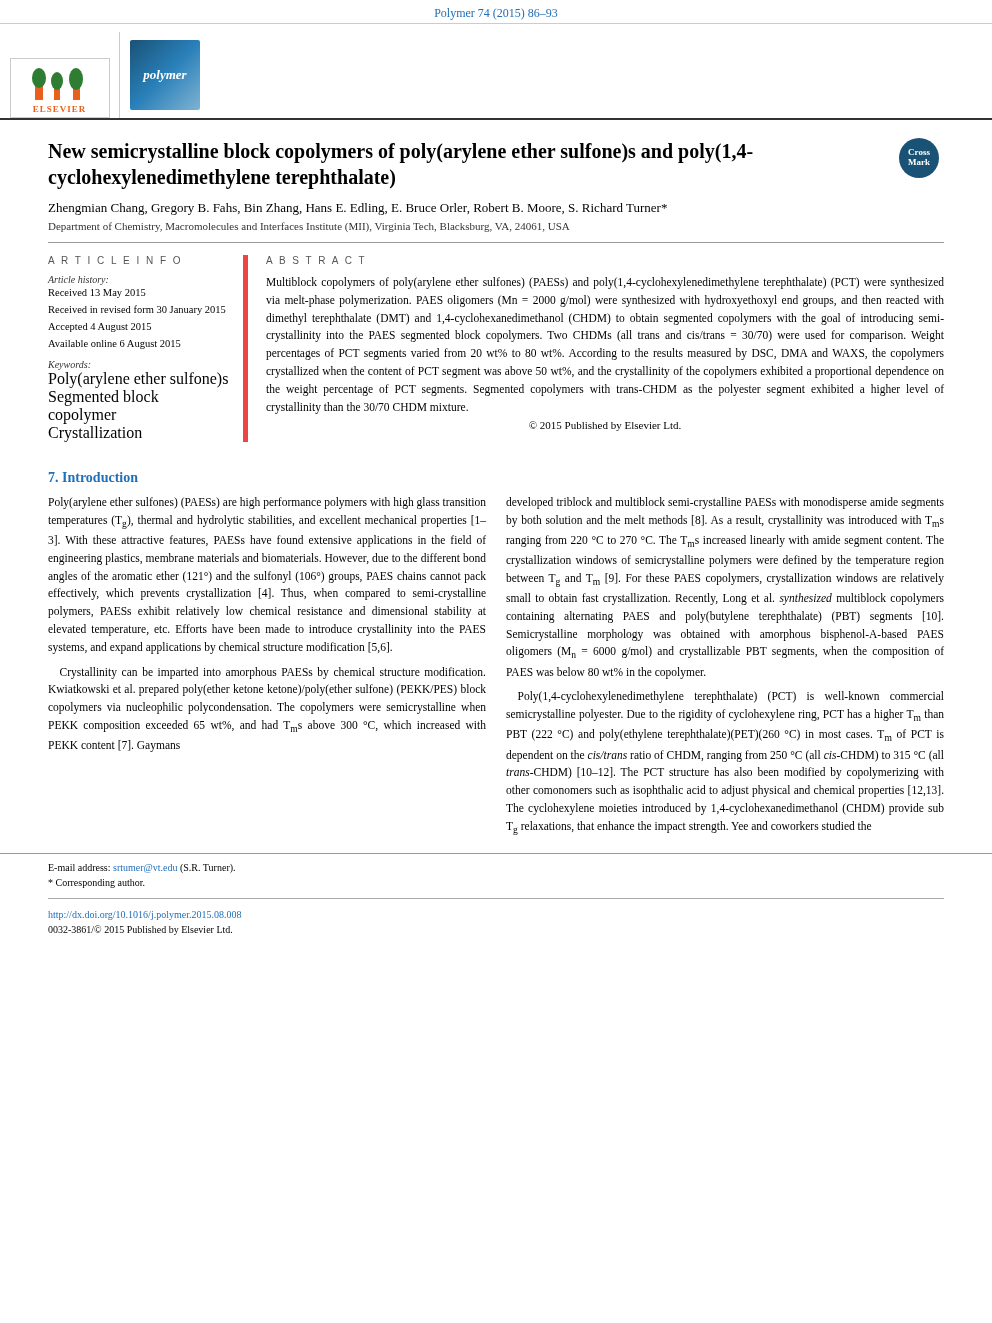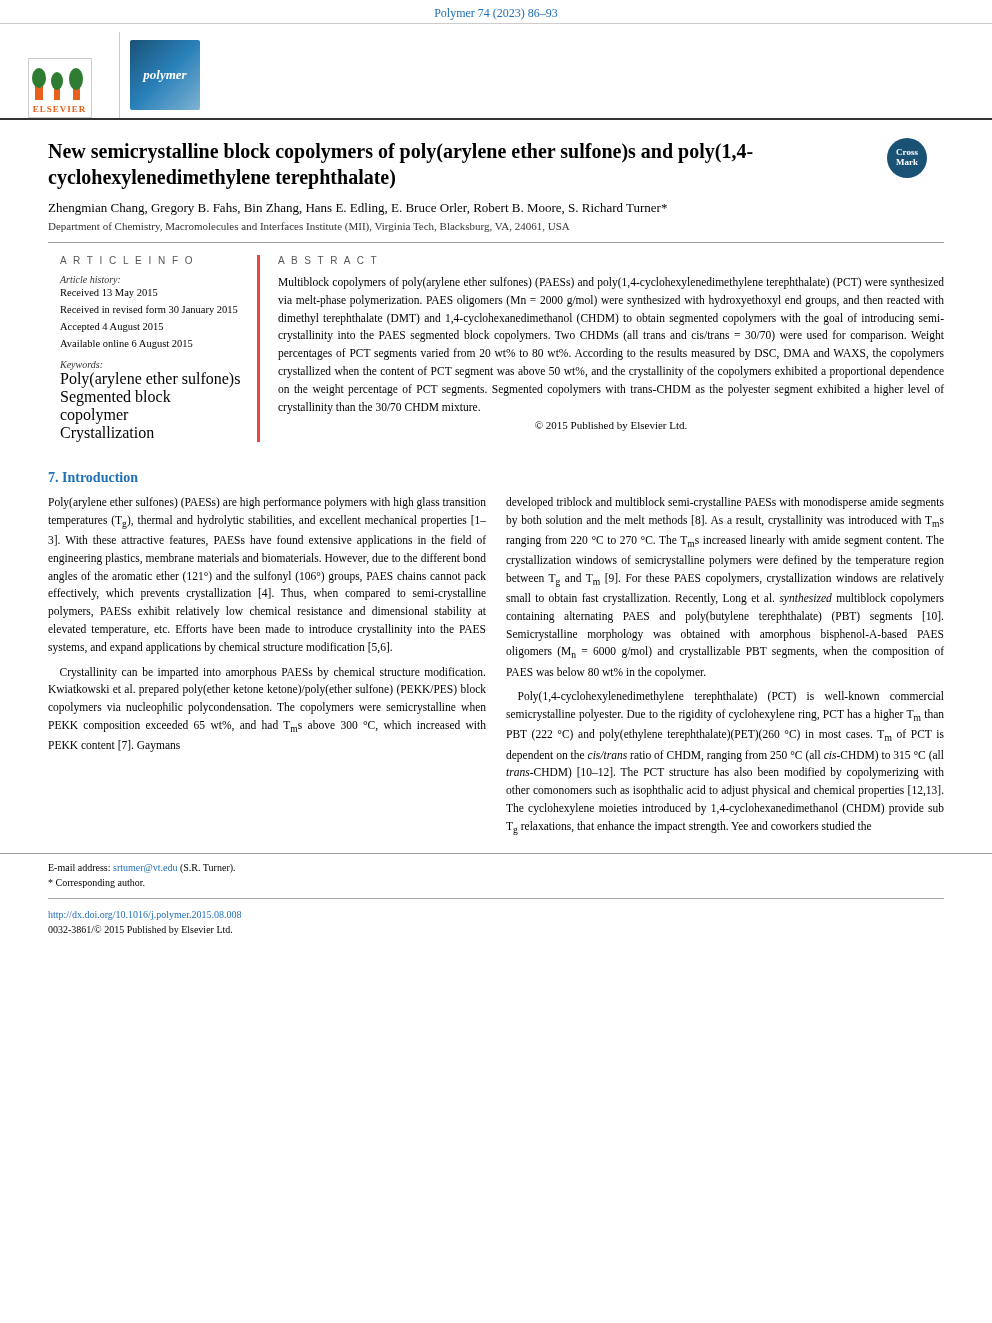--- a/index.html
+++ b/index.html
@@ -28,21 +28,21 @@
     .elsevier-logo {
       width: 120px;
       display: flex;
       flex-direction: column;
       align-items: center;
       justify-content: center;
       padding: 0 10px;
       border-right: 1px solid #ccc;
     }
     .elsevier-logo-box {
-      width: 64px;
+      width: 100px;
       height: 60px;
       background: #fff;
       display: flex;
       flex-direction: column;
       align-items: center;
       justify-content: center;
       border: 1px solid #ccc;
       margin-top: 26px;
     }
     .elsevier-tree {
@@ -108,21 +108,21 @@
       font-size: 20px;
       font-weight: bold;
       color: #000;
       line-height: 1.3;
       margin-bottom: 10px;
       padding-right: 60px;
       position: relative;
     }
     .crossmark {
       position: absolute;
-      right: 12px;
+      right: 0;
       top: 0;
       width: 45px;
       height: 45px;
     }
     .crossmark-inner {
       width: 40px;
       height: 40px;
       border-radius: 50%;
       background: #1a5276;
       display: flex;
@@ -147,23 +147,22 @@
       padding-bottom: 10px;
     }
     .two-col {
       display: flex;
       gap: 18px;
       margin-top: 6px;
     }
     .article-info-col {
       width: 200px;
       flex-shrink: 0;
-      border-right: 3px solid #ef4444;
+      border-right: 5px solid #ef4444;
       padding-right: 14px;
-      margin-left: 12px;
     }
     .abstract-col {
       flex: 1;
     }
     .section-header {
       font-size: 10px;
       letter-spacing: 2px;
       color: #555;
       text-transform: uppercase;
       margin-bottom: 8px;
@@ -249,21 +248,21 @@
       border: none;
       border-top: 1px solid #aaa;
       margin: 8px 0;
     }
     .italic { font-style: italic; }
   </style>
 </head>
 <body>
 
 <div class="top-bar">
-  <span>Polymer 74 (2023) 86–93</span>
+  <span>Polymer 74 (2015) 86–93</span>
 </div>
 
 <div class="header-section">
 
   <div class="elsevier-logo">
     <div class="elsevier-logo-box">
       <svg class="elsevier-tree" viewBox="0 0 60 40">
         <rect x="5" y="20" width="8" height="18" fill="#e8601c"></rect>
         <ellipse cx="9" cy="16" rx="7" ry="10" fill="#2e7d32"></ellipse>
         <rect x="24" y="24" width="6" height="14" fill="#e8601c"></rect>

